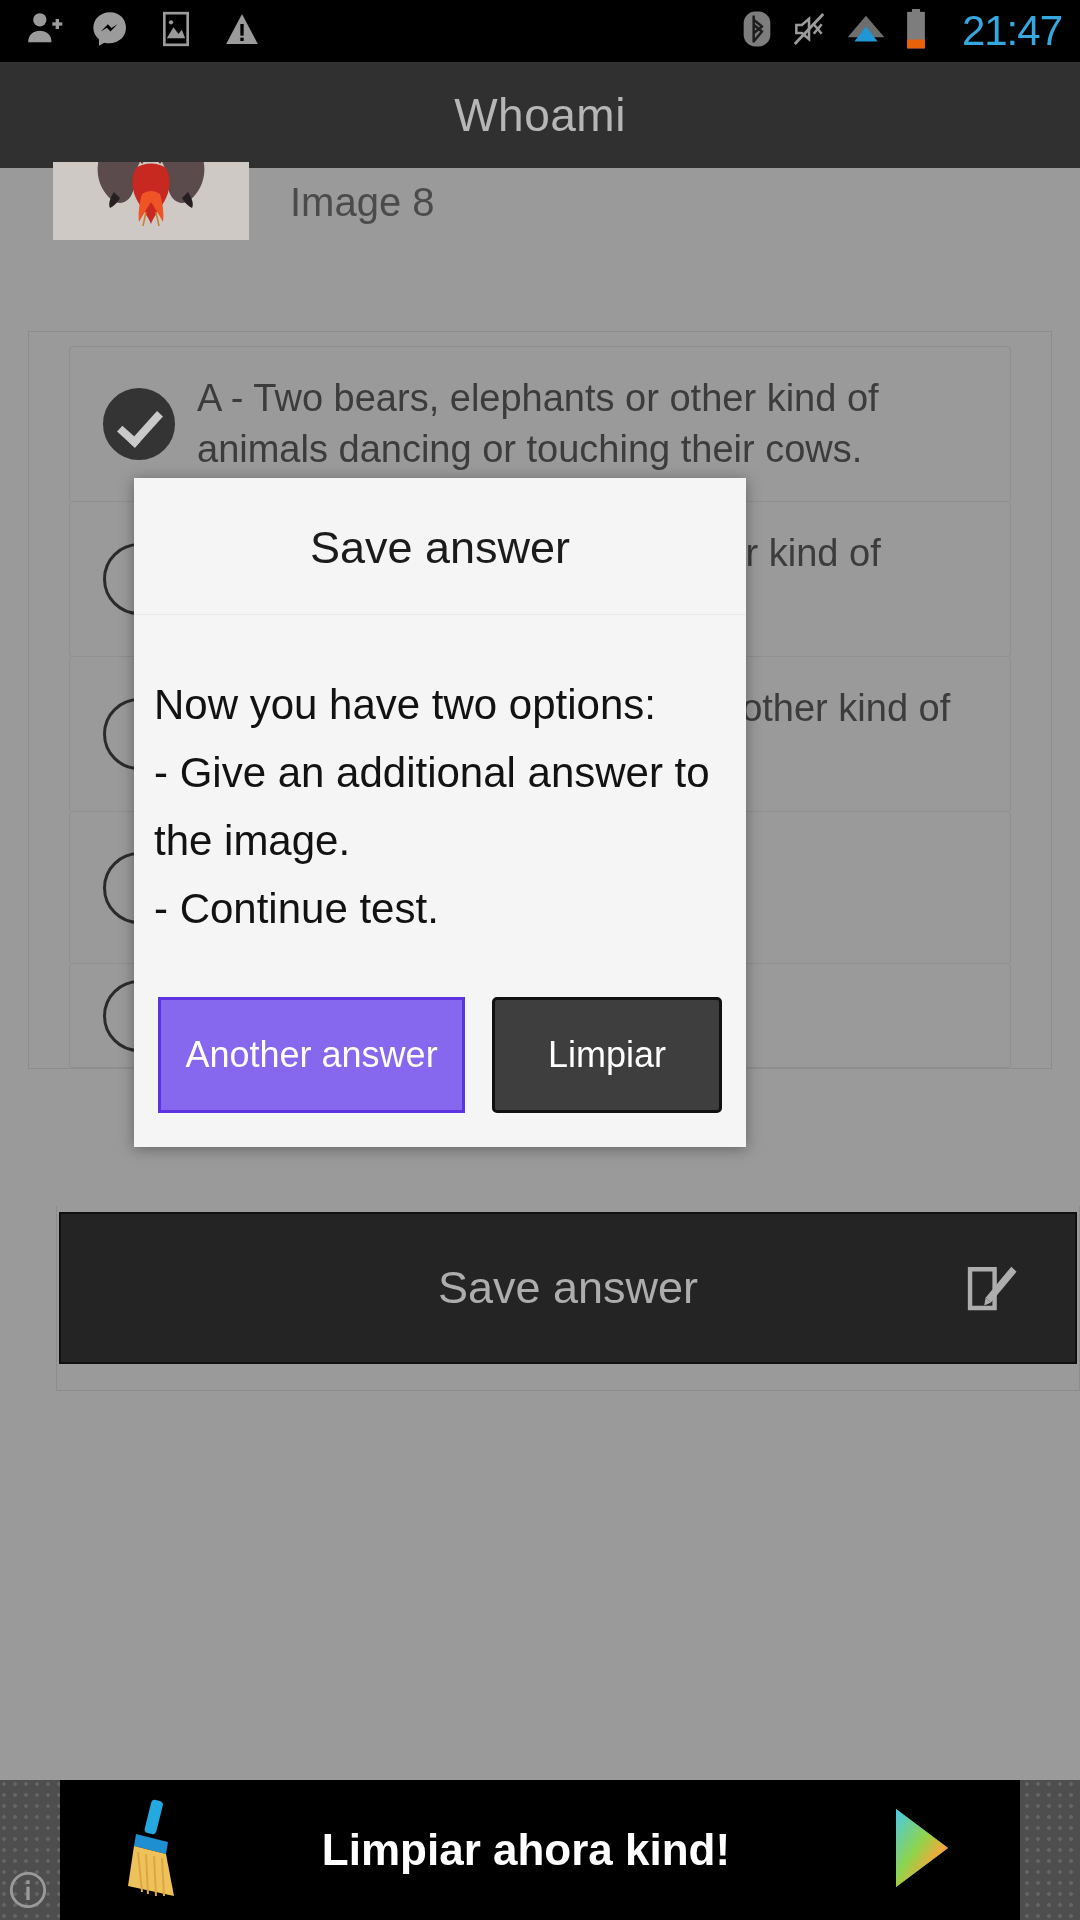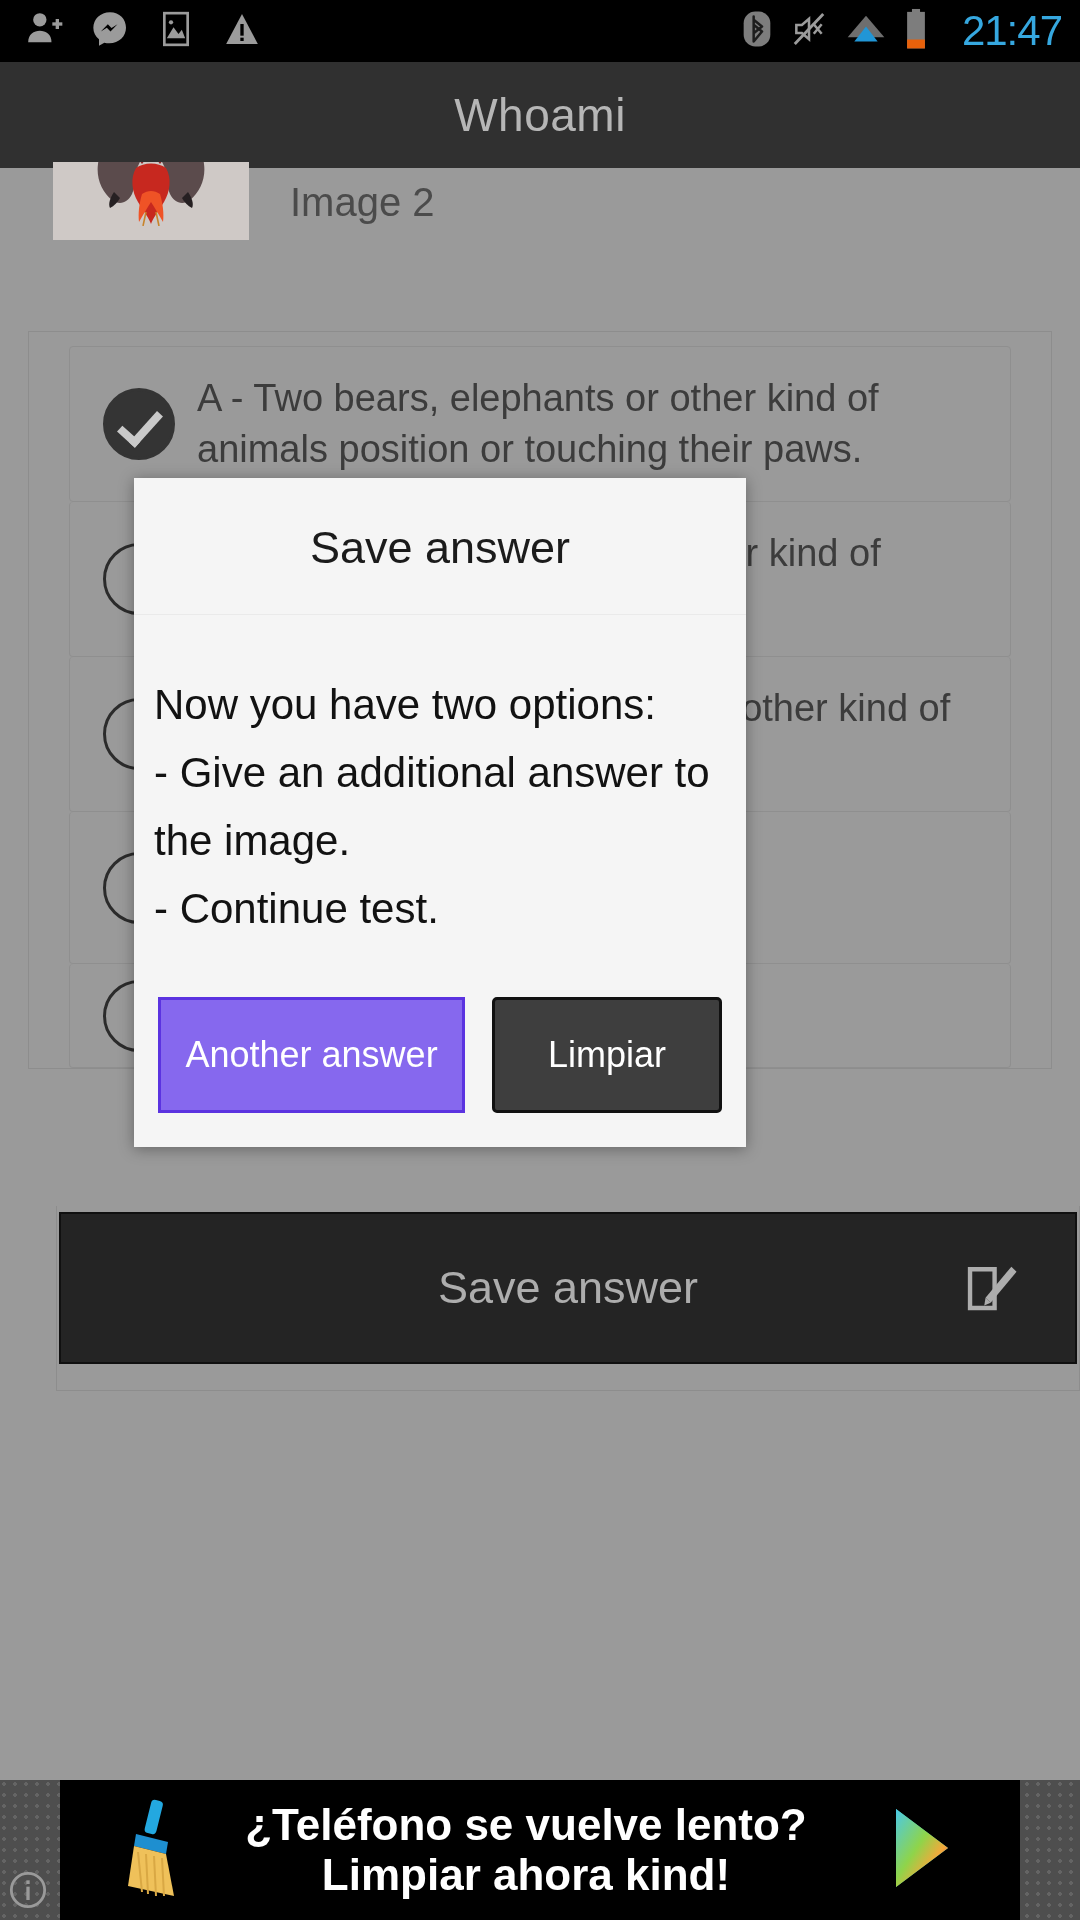--- a/index.html
+++ b/index.html
@@ -410,28 +410,28 @@
               <path d="M60 52 C54 62 56 76 62 86 C68 96 73 102 75 108 C77 102 82 96 88 86 C94 76 96 62 90 52 C82 46 68 46 60 52 Z" fill="#c7281f"></path>
               <path d="M66 78 C63 88 62 98 63 106 C67 99 71 92 75 86 C79 92 83 99 87 106 C88 98 87 88 84 78 C78 74 72 74 66 78 Z" fill="#ef5326"></path>
               <path d="M38 76 C34 82 32 88 34 92 C38 90 42 86 44 82 Z" fill="#262022"></path>
               <path d="M112 76 C116 82 118 88 116 92 C112 90 108 86 106 82 Z" fill="#262022"></path>
               <path d="M70 96 L67 110 M80 96 L83 110" stroke="#c8842b" stroke-width="1.6" fill="none"></path>
               <path d="M66 30 C62 36 62 44 66 48 C70 44 70 36 66 30 Z" fill="#8c2a2c"></path>
               <path d="M84 30 C88 36 88 44 84 48 C80 44 80 36 84 30 Z" fill="#8c2a2c"></path>
             </g>
           </svg>
         </div>
-        <div class="image-label">Image 2</div>
+        <div class="image-label">Image 8</div>
       </div>
 
       <div class="options-wrap">
 
         <div class="option">
           <div class="radio checked"></div>
-          <div class="opt-text">A - Two bears, elephants or other kind of animals position or touching their paws.</div>
+          <div class="opt-text">A - Two bears, elephants or other kind of animals dancing or touching their cows.</div>
         </div>
 
         <div class="option">
           <div class="radio"></div>
           <div class="opt-text">B - Two bears, elephants or other kind of animals fighting and bleeding.</div>
         </div>
 
         <div class="option">
           <div class="radio"></div>
           <div class="opt-text">C - Two static side face cows or other kind of animals in the same position.</div>
@@ -470,21 +470,20 @@
     <div class="ad-inner">
       <span class="ad-broom">
         <svg width="92" height="104" viewBox="0 0 46 52">
           <rect x="18" y="2" width="6" height="17" rx="2" fill="#23a8e0" transform="rotate(14 21 10)"></rect>
           <path d="M12 19 L28 23 L27 29 L11 25 Z" fill="#1e8fd0"></path>
           <path d="M11 25 L27 29 L31 50 L8 45 Z" fill="#efc15a"></path>
           <path d="M13 28 L15 48 M17 29 L18 49 M21 30 L22 50 M25 31 L26 50" stroke="#d9a844" stroke-width="1" fill="none"></path>
         </svg>
       </span>
       <span class="ad-text">
-        <span class="ad-line1">¿Teléfono se vuelve lento?</span>
         <span class="ad-line2">Limpiar ahora kind!</span>
       </span>
       <span class="ad-play">
         <svg width="76" height="86" viewBox="0 0 38 43">
           <path d="M4 2 L30 21.5 L4 41 Z" fill="#3bccb0"></path>
           <path d="M4 2 L30 21.5 L4 41 Z" fill="url(#g1)"></path>
           <defs>
             <linearGradient id="g1" x1="0" y1="0" x2="1" y2="1">
               <stop offset="0%" stop-color="#49c9e8"></stop>
               <stop offset="45%" stop-color="#8fd44a"></stop>

